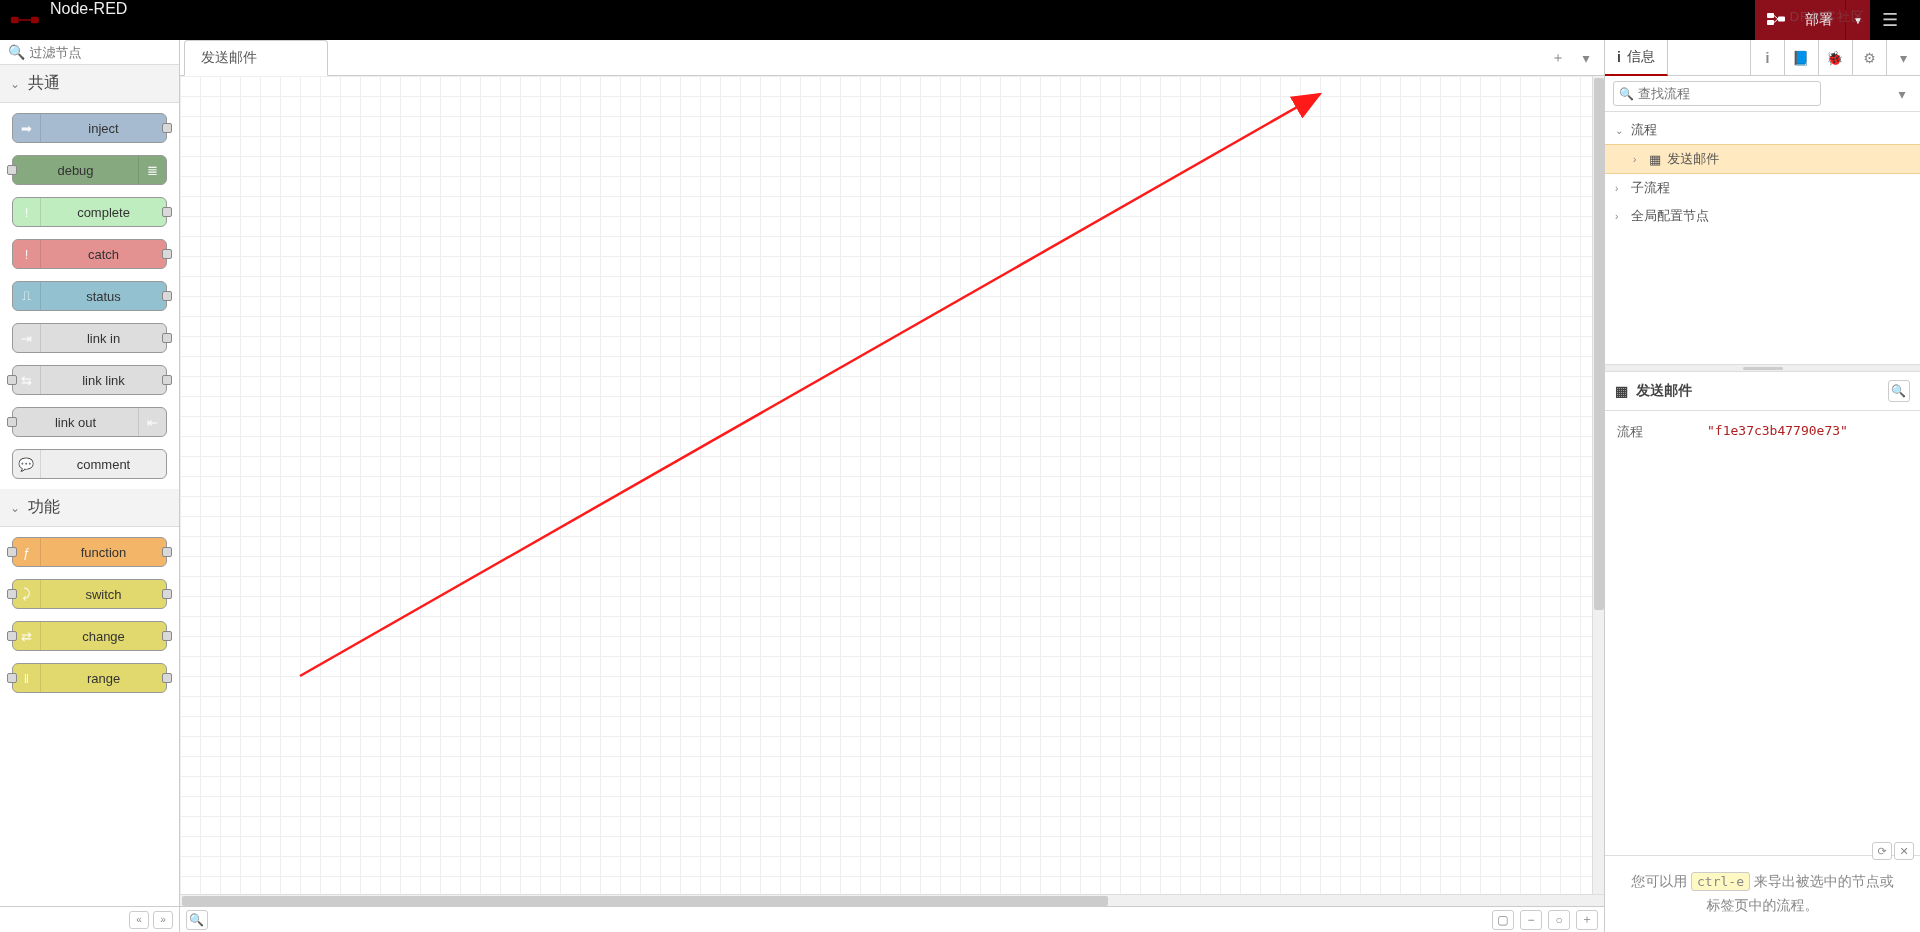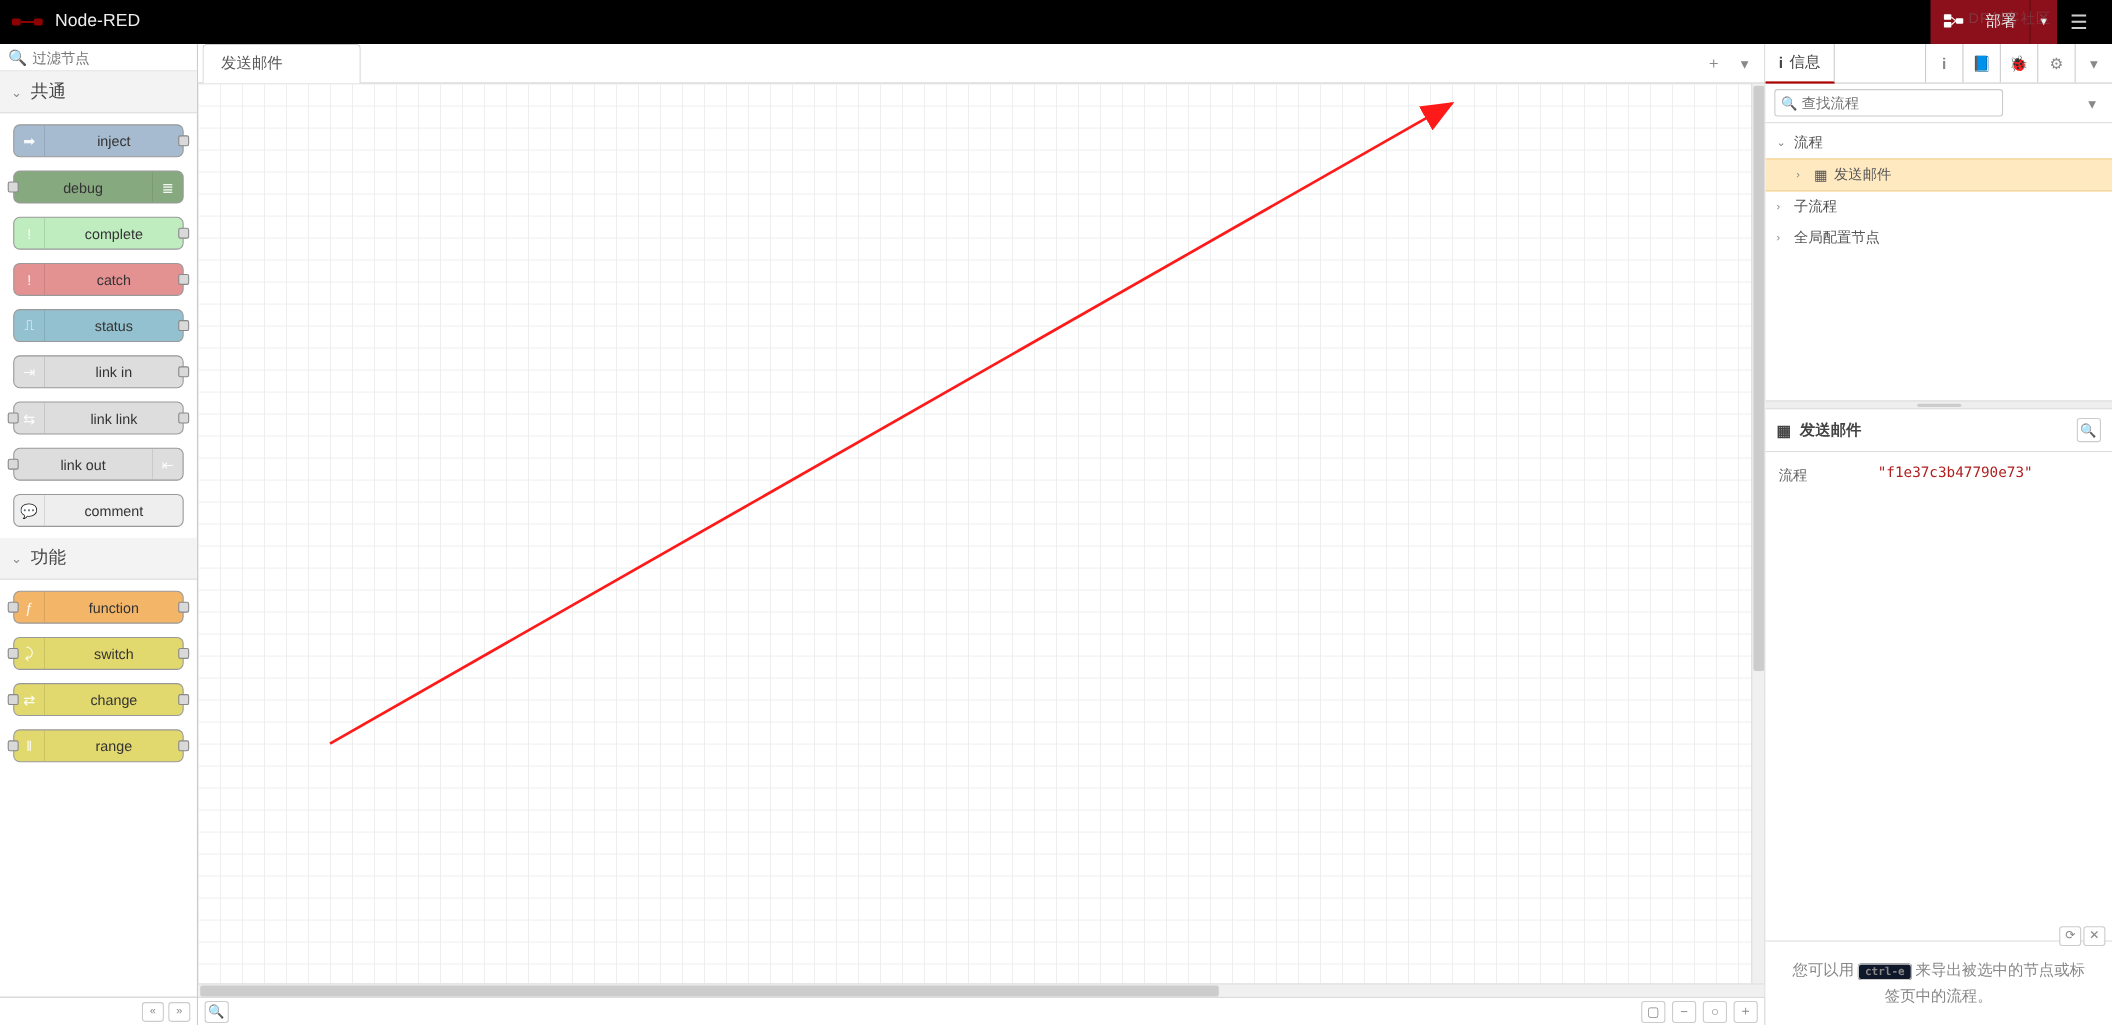--- a/index.html
+++ b/index.html
@@ -1,19 +1,19 @@
 <!DOCTYPE html>
 <html><head>
 <meta charset="utf-8">
 <style>
 * { box-sizing: border-box; margin: 0; padding: 0; }
 body { font-family: "Helvetica Neue", Arial, sans-serif; font-size: 14px; color: #555; overflow: hidden; }
 
 
-.header { height: 40px; background: #000; display: flex; align-items: center; padding: 0 10px; color: #fff; }
+.header { height: 40px; background: #000; display: flex; padding: 0 10px; color: #fff; }
 .header .logo { width: 40px; display: flex; align-items: center; }
 .header .title { font-size: 16px; font-weight: normal; color: #eee; }
 .header .spacer { flex: 1; }
 .deploy-btn { background: #8c101c; color: #eee; display: flex; align-items: center; height: 40px; cursor: pointer; }
 .deploy-btn .deploy-main { display: flex; align-items: center; padding: 0 12px; gap: 20px; border-right: 1px solid rgba(0,0,0,0.3); height: 100%; }
 .deploy-btn .deploy-arrow { width: 24px; text-align: center; font-size: 10px; }
 .menu-btn { width: 40px; height: 40px; display: flex; align-items: center; justify-content: center; cursor: pointer; color: #ccc; font-size: 18px; }
 .watermark { position: absolute; right: 55px; top: 8px; color: #737373; font-size: 13px; opacity: 0.4; pointer-events: none; letter-spacing: 1px; font-weight: normal; }
 
 
@@ -75,21 +75,21 @@
 .tree-row.highlight { background: #ffe9c1; border-top: 1px solid #f0d090; border-bottom: 1px solid #f0d090; }
 .sb-divider { height: 8px; background: #eee; border-top: 1px solid #ddd; border-bottom: 1px solid #ddd; margin-top: 130px; position: relative; }
 .sb-divider::after { content: ""; position: absolute; left: 50%; top: 2px; width: 40px; height: 3px; background: #ccc; border-radius: 2px; transform: translateX(-50%); }
 .sb-detail-hdr { display: flex; align-items: center; gap: 8px; padding: 8px 10px; border-bottom: 1px solid #ddd; font-weight: bold; color: #444; }
 .sb-detail-hdr .srch { margin-left: auto; border: 1px solid #ccc; width: 22px; height: 22px; border-radius: 3px; display: flex; align-items: center; justify-content: center; color: #888; cursor: pointer; font-size: 12px; }
 .sb-props { padding: 6px 12px; font-size: 13px; }
 .sb-prop-row { display: flex; padding: 6px 0; }
 .sb-prop-key { width: 90px; color: #666; }
 .sb-prop-val { color: #b02020; font-family: monospace; }
 .sb-tip { margin-top: auto; border-top: 1px solid #ddd; padding: 14px 20px; color: #888; font-size: 14px; text-align: center; line-height: 1.7; position: relative; }
-.sb-tip kbd { border: 1px solid #ccc; border-radius: 3px; padding: 1px 5px; font-family: monospace; font-size: 10px; background: #0f172a; font-weight: bold; }
+.sb-tip kbd { border: 1px solid #ccc; border-radius: 3px; padding: 1px 5px; font-family: monospace; font-size: 13px; background: #fef9c3; }
 .sb-tip-btns { position: absolute; top: -14px; right: 6px; display: flex; gap: 2px; }
 .sb-tip-btn { width: 20px; height: 18px; border: 1px solid #ccc; border-radius: 3px; font-size: 11px; display: flex; align-items: center; justify-content: center; background: #fff; color: #888; cursor: pointer; }
 .sb-middle { flex: 1; display: flex; flex-direction: column; min-height: 0; }
 
 
 .nrlogo { width: 32px; }
 </style>
 </head>
 <body>
 

